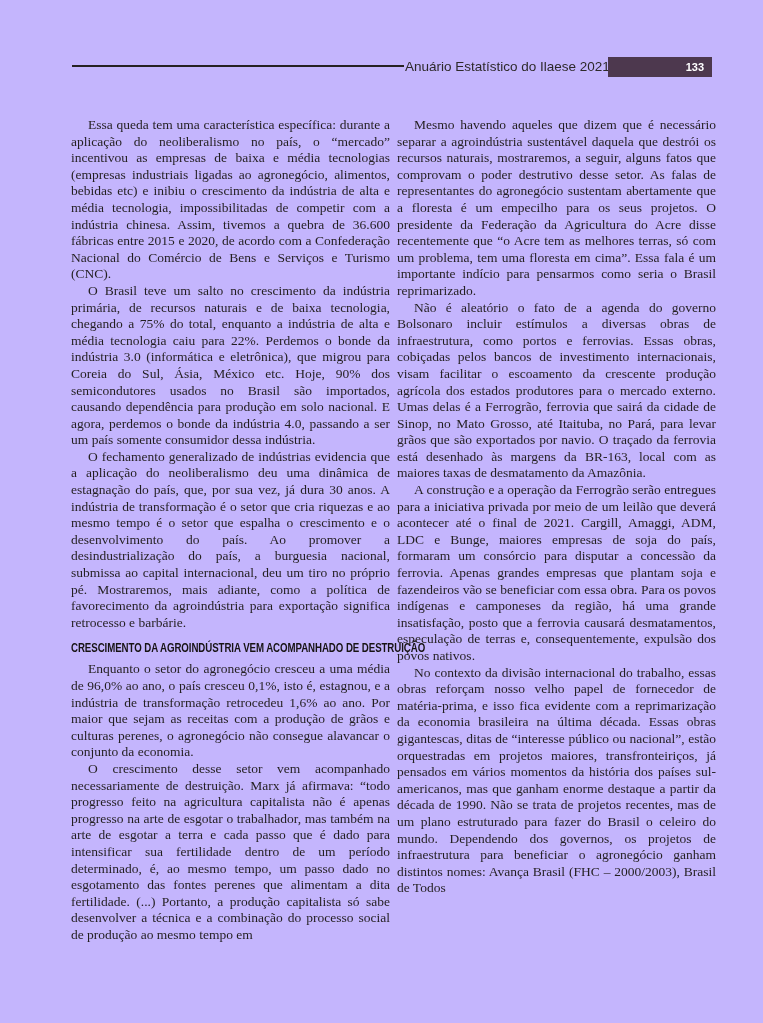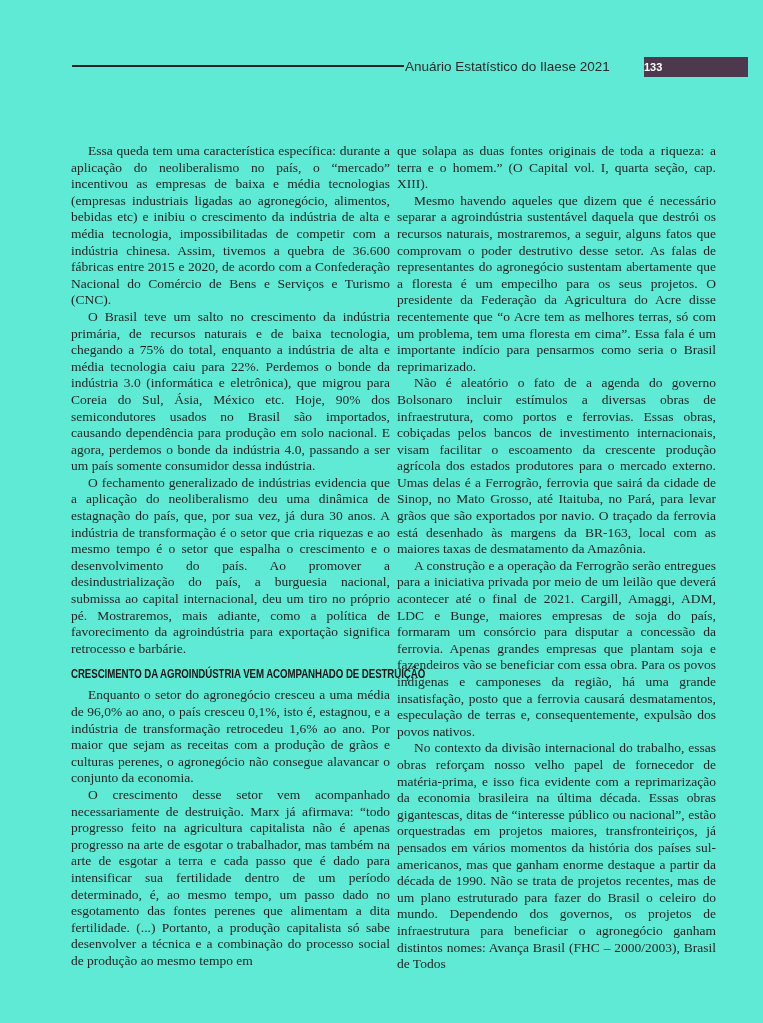--- a/index.html
+++ b/index.html
@@ -4,21 +4,21 @@
 <style>
   html, body {
     margin: 0;
     padding: 0;
     background: #ffffff;
   }
   .page {
     position: relative;
     width: 763px;
     height: 1023px;
-    background: #5eead4;
+    background: #c4b5fd;
     overflow: hidden;
     font-family: "Liberation Serif", serif;
   }
   
   .header-rule {
     position: absolute;
     left: 72px;
     top: 65px;
     width: 332px;
     height: 2px;
@@ -32,37 +32,37 @@
     height: 20px;
     line-height: 20px;
     text-align: right;
     font-family: "Liberation Sans", sans-serif;
     font-size: 13.5px;
     color: #2d292a;
     white-space: nowrap;
   }
   .page-number-badge {
     position: absolute;
-    left: 644px;
+    left: 608px;
     top: 57px;
     width: 104px;
     height: 20px;
     line-height: 20px;
     box-sizing: border-box;
     padding-right: 8px;
-    text-align: left;
+    text-align: right;
     font-family: "Liberation Sans", sans-serif;
     font-weight: bold;
     font-size: 11px;
     color: #ffffff;
   }
   
   .col {
     position: absolute;
-    top: 143px;
+    top: 117px;
     width: 319px;
     color: #231f20;
   }
   .col-left  { left: 71px; }
   .col-right { left: 397px; }
   .col p {
     margin: 0;
     font-size: 13.5px;
     line-height: 16.6px;
     text-align: justify;
@@ -97,20 +97,19 @@
   <div class="col col-left" style="color: rgb(35, 31, 32);">
     <p>Essa queda tem uma característica específica: durante a aplicação do neoliberalismo no país, o “mercado” incentivou as empresas de baixa e média tecnologias (empresas industriais ligadas ao agronegócio, alimentos, bebidas etc) e inibiu o crescimento da indústria de alta e média tecnologia, impossibilitadas de competir com a indústria chinesa. Assim, tivemos a quebra de 36.600 fábricas entre 2015 e 2020, de acordo com a Confederação Nacional do Comércio de Bens e Serviços e Turismo (CNC).</p>
     <p>O Brasil teve um salto no crescimento da indústria primária, de recursos naturais e de baixa tecnologia, chegando a 75% do total, enquanto a indústria de alta e média tecnologia caiu para 22%. Perdemos o bonde da indústria 3.0 (informática e eletrônica), que migrou para Coreia do Sul, Ásia, México etc. Hoje, 90% dos semicondutores usados no Brasil são importados, causando dependência para produção em solo nacional. E agora, perdemos o bonde da indústria 4.0, passando a ser um país somente consumidor dessa indústria.</p>
     <p>O fechamento generalizado de indústrias evidencia que a aplicação do neoliberalismo deu uma dinâmica de estagnação do país, que, por sua vez, já dura 30 anos. A indústria de transformação é o setor que cria riquezas e ao mesmo tempo é o setor que espalha o crescimento e o desenvolvimento do país. Ao promover a desindustrialização do país, a burguesia nacional, submissa ao capital internacional, deu um tiro no próprio pé. Mostraremos, mais adiante, como a política de favorecimento da agroindústria para exportação significa retrocesso e barbárie.</p>
     <div class="section-heading">CRESCIMENTO DA AGROINDÚSTRIA VEM ACOMPANHADO DE DESTRUIÇÃO</div>
     <p>Enquanto o setor do agronegócio cresceu a uma média de 96,0% ao ano, o país cresceu 0,1%, isto é, estagnou, e a indústria de transformação retrocedeu 1,6% ao ano. Por maior que sejam as receitas com a produção de grãos e culturas perenes, o agronegócio não consegue alavancar o conjunto da economia.</p>
     <p>O crescimento desse setor vem acompanhado necessariamente de destruição. Marx já afirmava: “todo progresso feito na agricultura capitalista não é apenas progresso na arte de esgotar o trabalhador, mas também na arte de esgotar a terra e cada passo que é dado para intensificar sua fertilidade dentro de um período determinado, é, ao mesmo tempo, um passo dado no esgotamento das fontes perenes que alimentam a dita fertilidade. (...) Portanto, a produção capitalista só sabe desenvolver a técnica e a combinação do processo social de produção ao mesmo tempo em</p>
   </div>
 
   <div class="col col-right" style="color: rgb(35, 31, 32);">
-    <p class="no-indent">que solapa as duas fontes originais de toda a riqueza: a terra e o homem.” (O Capital vol. I, quarta seção, cap. XIII).</p>
     <p>Mesmo havendo aqueles que dizem que é necessário separar a agroindústria sustentável daquela que destrói os recursos naturais, mostraremos, a seguir, alguns fatos que comprovam o poder destrutivo desse setor. As falas de representantes do agronegócio sustentam abertamente que a floresta é um empecilho para os seus projetos. O presidente da Federação da Agricultura do Acre disse recentemente que “o Acre tem as melhores terras, só com um problema, tem uma floresta em cima”. Essa fala é um importante indício para pensarmos como seria o Brasil reprimarizado.</p>
     <p>Não é aleatório o fato de a agenda do governo Bolsonaro incluir estímulos a diversas obras de infraestrutura, como portos e ferrovias. Essas obras, cobiçadas pelos bancos de investimento internacionais, visam facilitar o escoamento da crescente produção agrícola dos estados produtores para o mercado externo. Umas delas é a Ferrogrão, ferrovia que sairá da cidade de Sinop, no Mato Grosso, até Itaituba, no Pará, para levar grãos que são exportados por navio. O traçado da ferrovia está desenhado às margens da BR-163, local com as maiores taxas de desmatamento da Amazônia.</p>
     <p>A construção e a operação da Ferrogrão serão entregues para a iniciativa privada por meio de um leilão que deverá acontecer até o final de 2021. Cargill, Amaggi, ADM, LDC e Bunge, maiores empresas de soja do país, formaram um consórcio para disputar a concessão da ferrovia. Apenas grandes empresas que plantam soja e fazendeiros vão se beneficiar com essa obra. Para os povos indígenas e camponeses da região, há uma grande insatisfação, posto que a ferrovia causará desmatamentos, especulação de terras e, consequentemente, expulsão dos povos nativos.</p>
     <p>No contexto da divisão internacional do trabalho, essas obras reforçam nosso velho papel de fornecedor de matéria-prima, e isso fica evidente com a reprimarização da economia brasileira na última década. Essas obras gigantescas, ditas de “interesse público ou nacional”, estão orquestradas em projetos maiores, transfronteiriços, já pensados em vários momentos da história dos países sul-americanos, mas que ganham enorme destaque a partir da década de 1990. Não se trata de projetos recentes, mas de um plano estruturado para fazer do Brasil o celeiro do mundo. Dependendo dos governos, os projetos de infraestrutura para beneficiar o agronegócio ganham distintos nomes: Avança Brasil (FHC – 2000/2003), Brasil de Todos</p>
   </div>
 
 </div>
 
 </body></html>

